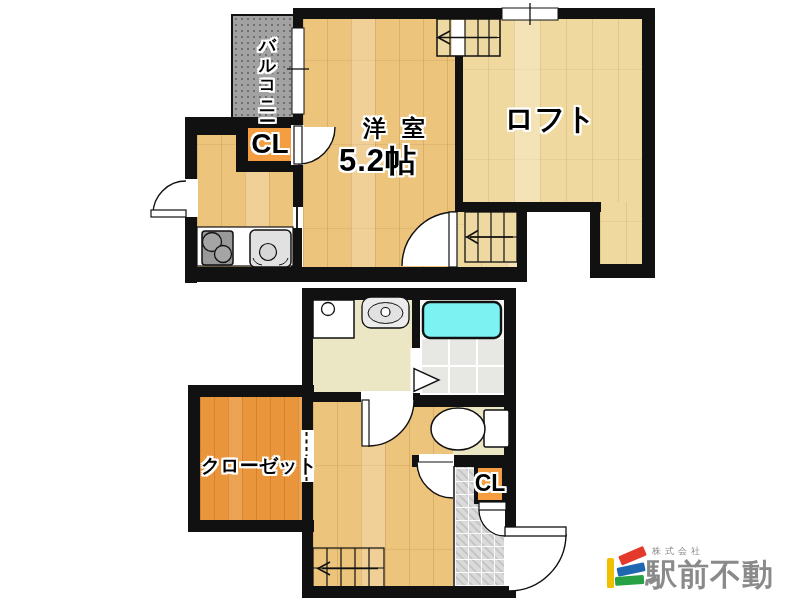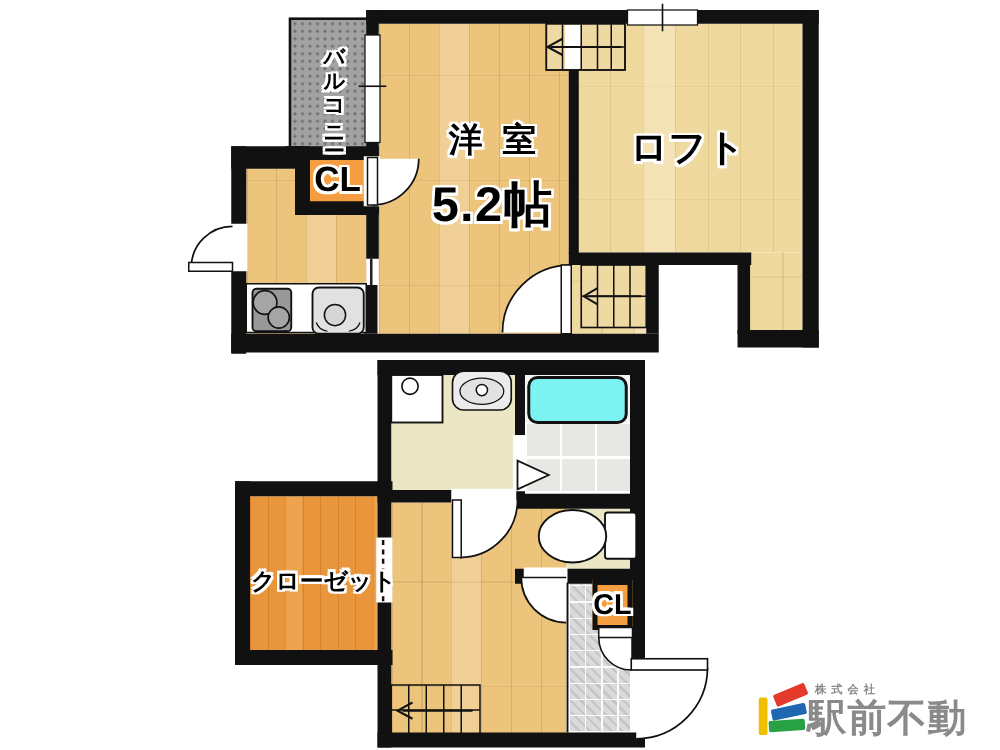--- a/index.html
+++ b/index.html
@@ -35,21 +35,21 @@
       repeating-linear-gradient(90deg,#fff 0 2px, transparent 2px 28px);}
   .genkan-tile{background-color:#dadada;
     background-image:
       repeating-linear-gradient(0deg,#fbfbfb 0 1px, transparent 1px 13px),
       repeating-linear-gradient(90deg,#fbfbfb 0 1px, transparent 1px 13px),
       repeating-linear-gradient(45deg, rgba(120,120,120,0.20) 0 2px, transparent 2px 6px);}
   .label{position:absolute;color:#000;font-weight:bold;text-align:center;line-height:1.05;
     text-shadow:-2px -2px 0 #fff,2px -2px 0 #fff,-2px 2px 0 #fff,2px 2px 0 #fff,
                 -2px 0 0 #fff,2px 0 0 #fff,0 -2px 0 #fff,0 2px 0 #fff;}
   svg{position:absolute;left:0;top:0;}
-  .logo-type{position:absolute;color:#8a8a8a;font-size:9px;letter-spacing:4px;font-weight:bold;text-align:right;}
+  .logo-type{position:absolute;color:#8a8a8a;font-size:9px;letter-spacing:4px;font-weight:normal;text-align:right;}
   .logo-name{position:absolute;color:#8a8a8a;font-size:31px;font-weight:bold;letter-spacing:1px;}
 </style>
 </head>
 <body>
 
 <div id="canvas">
 
   <div class="abs wood-room" style="left:303px;top:19px;width:152px;height:248px;"></div>
   <div class="abs wood-room" style="left:197px;top:135px;width:96px;height:132px;"></div>
   <div class="abs wood-loft" style="left:462px;top:19px;width:180px;height:183px;"></div>
@@ -233,22 +233,22 @@
     <g>
       <rect x="607" y="558" width="7" height="30" rx="1.5" fill="#f0c000"></rect>
       <rect x="619" y="551" width="27" height="10" rx="1.5" fill="#e33a2c" transform="rotate(-23 632 556)"></rect>
       <rect x="617" y="565" width="28" height="9" rx="1.5" fill="#1f67b0" transform="rotate(-12 631 569)"></rect>
       <rect x="615" y="576" width="29" height="9" rx="1.5" fill="#27a144" transform="rotate(-4 629 580)"></rect>
     </g>
   </svg>
 
   <div class="label" style="left:252px;top:22px;width:24px;height:96px;font-size:17px;letter-spacing:2px;writing-mode:vertical-rl;">バルコニー</div>
   <div class="label" style="left:246px;top:129px;width:48px;font-size:28px;">CL</div>
-  <div class="label" style="left:309px;top:98px;width:170px;font-size:27px;letter-spacing:16px;text-indent:16px;">洋室</div>
-  <div class="label" style="left:309px;top:145px;width:170px;font-size:39px;letter-spacing:1px;">5.2帖</div>
+  <div class="label" style="left:309px;top:116px;width:170px;font-size:23px;letter-spacing:16px;text-indent:16px;">洋室</div>
+  <div class="label" style="left:293px;top:145px;width:170px;font-size:31px;letter-spacing:1px;">5.2帖</div>
   <div class="label" style="left:490px;top:103px;width:120px;font-size:30px;">ロフト</div>
   <div class="label" style="left:200px;top:456px;width:118px;font-size:19px;">クローゼット</div>
   <div class="label" style="left:472px;top:471px;width:36px;font-size:23px;">CL</div>
 
   <div class="logo-type" style="left:652px;top:545px;">株式会社</div>
   <div class="logo-name" style="left:646px;top:554px;">駅前不動産</div>
 
 </div>
 
 </body></html>

